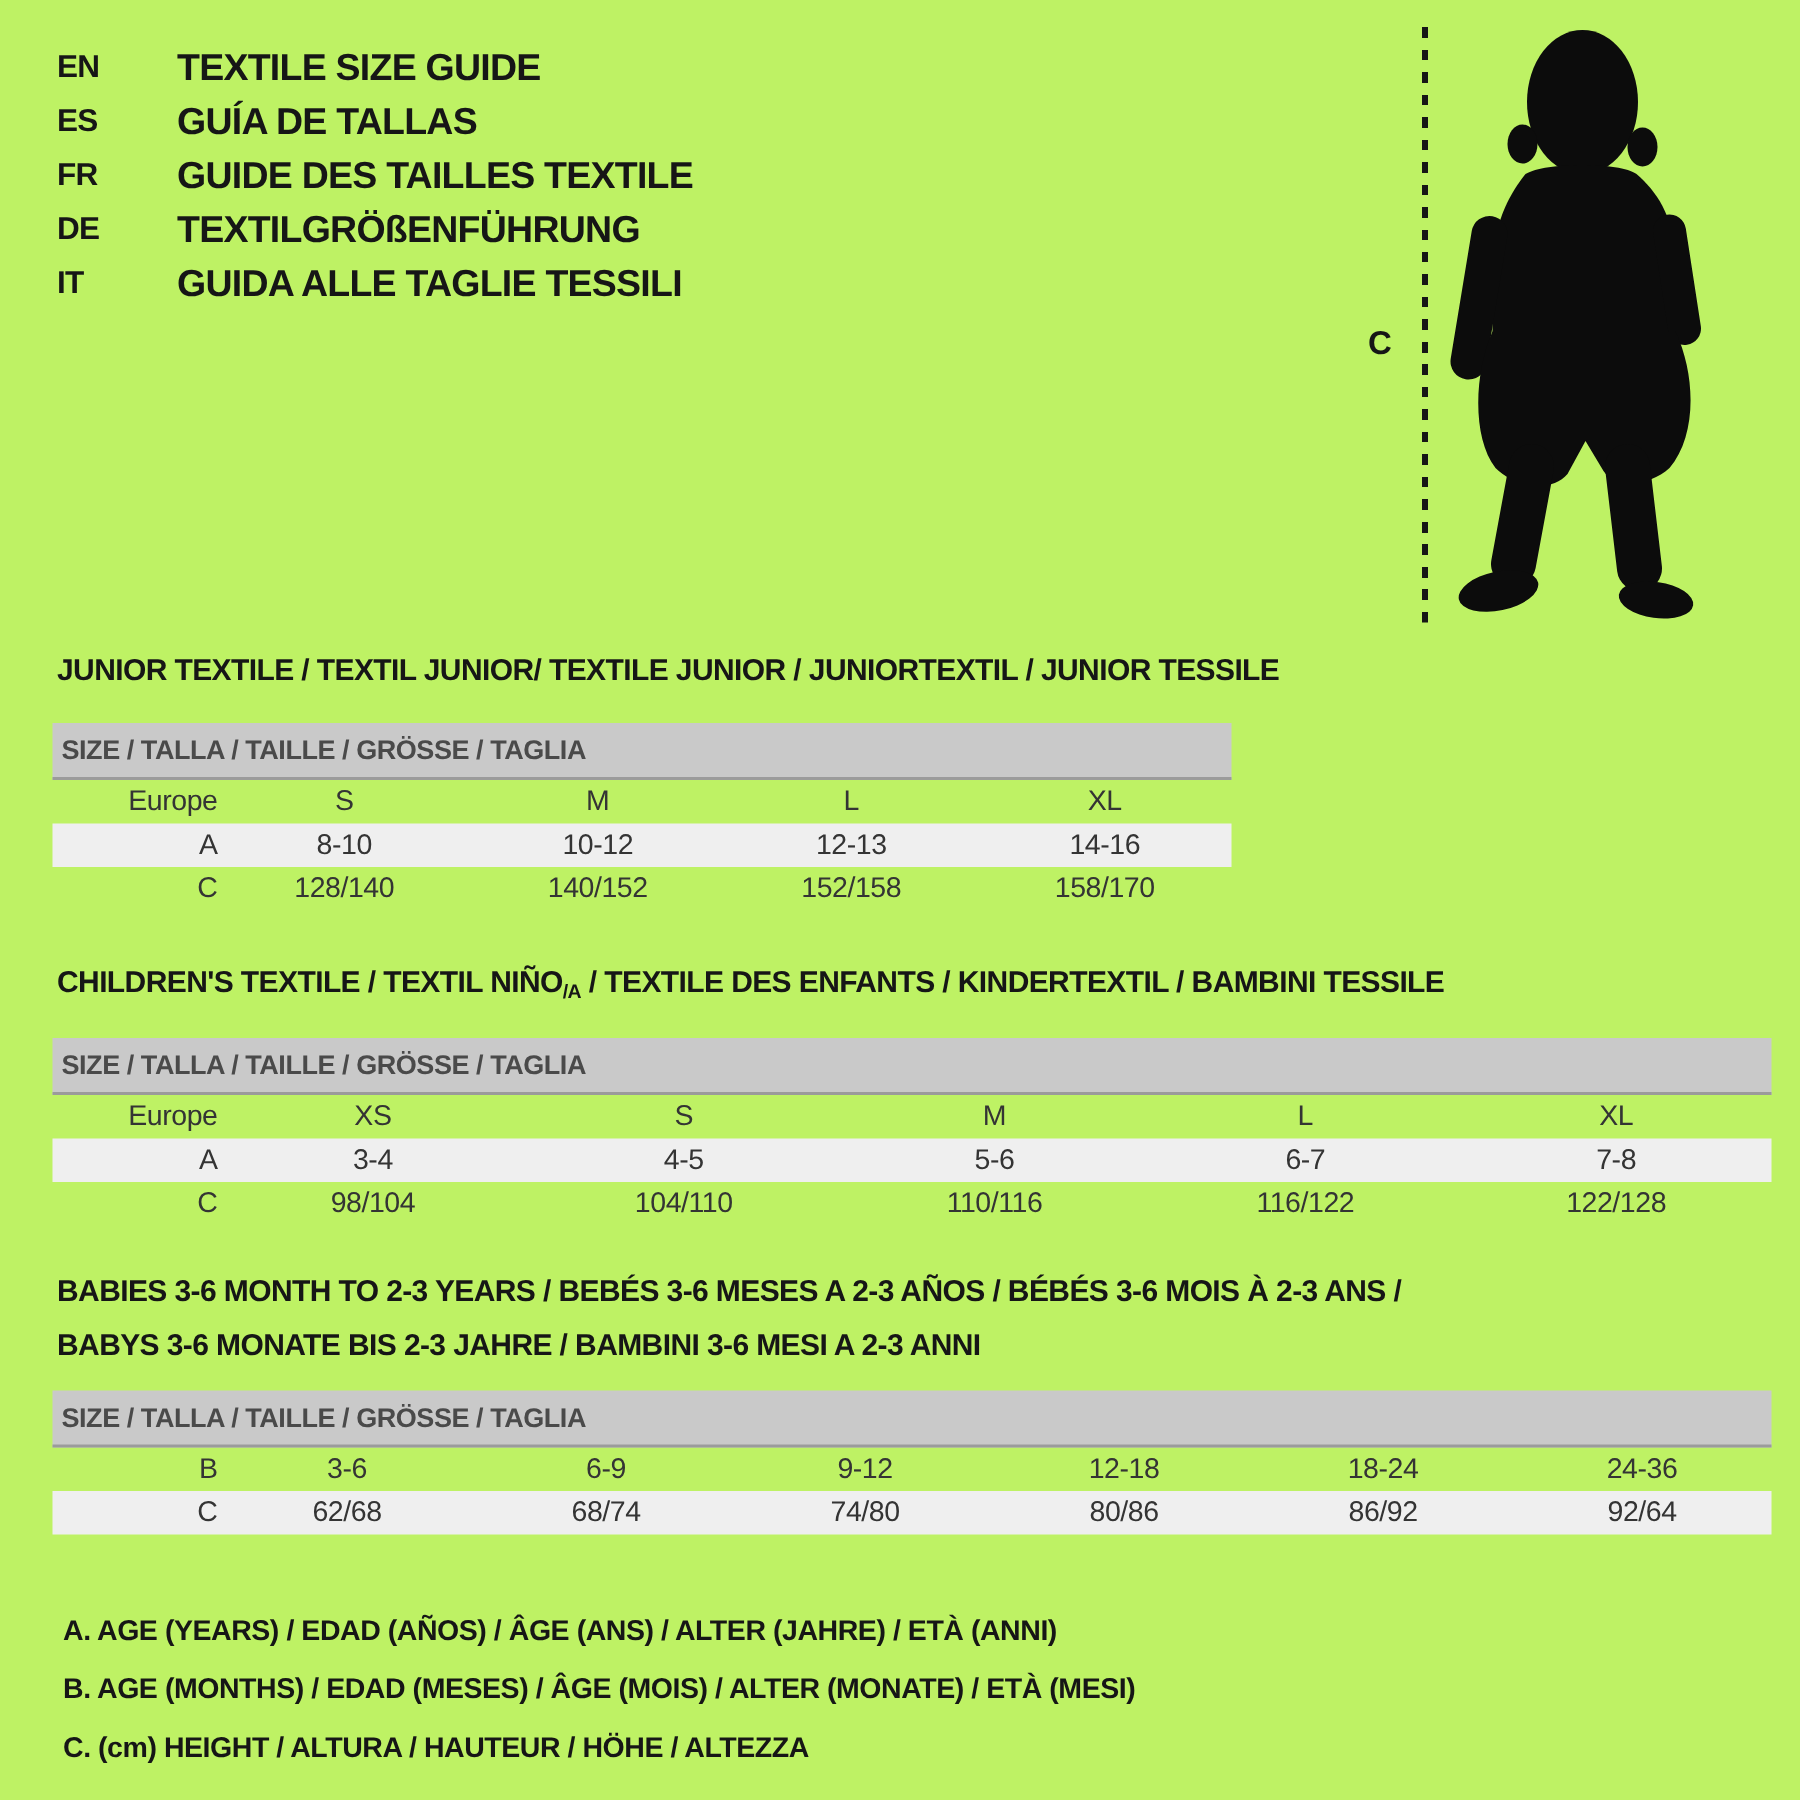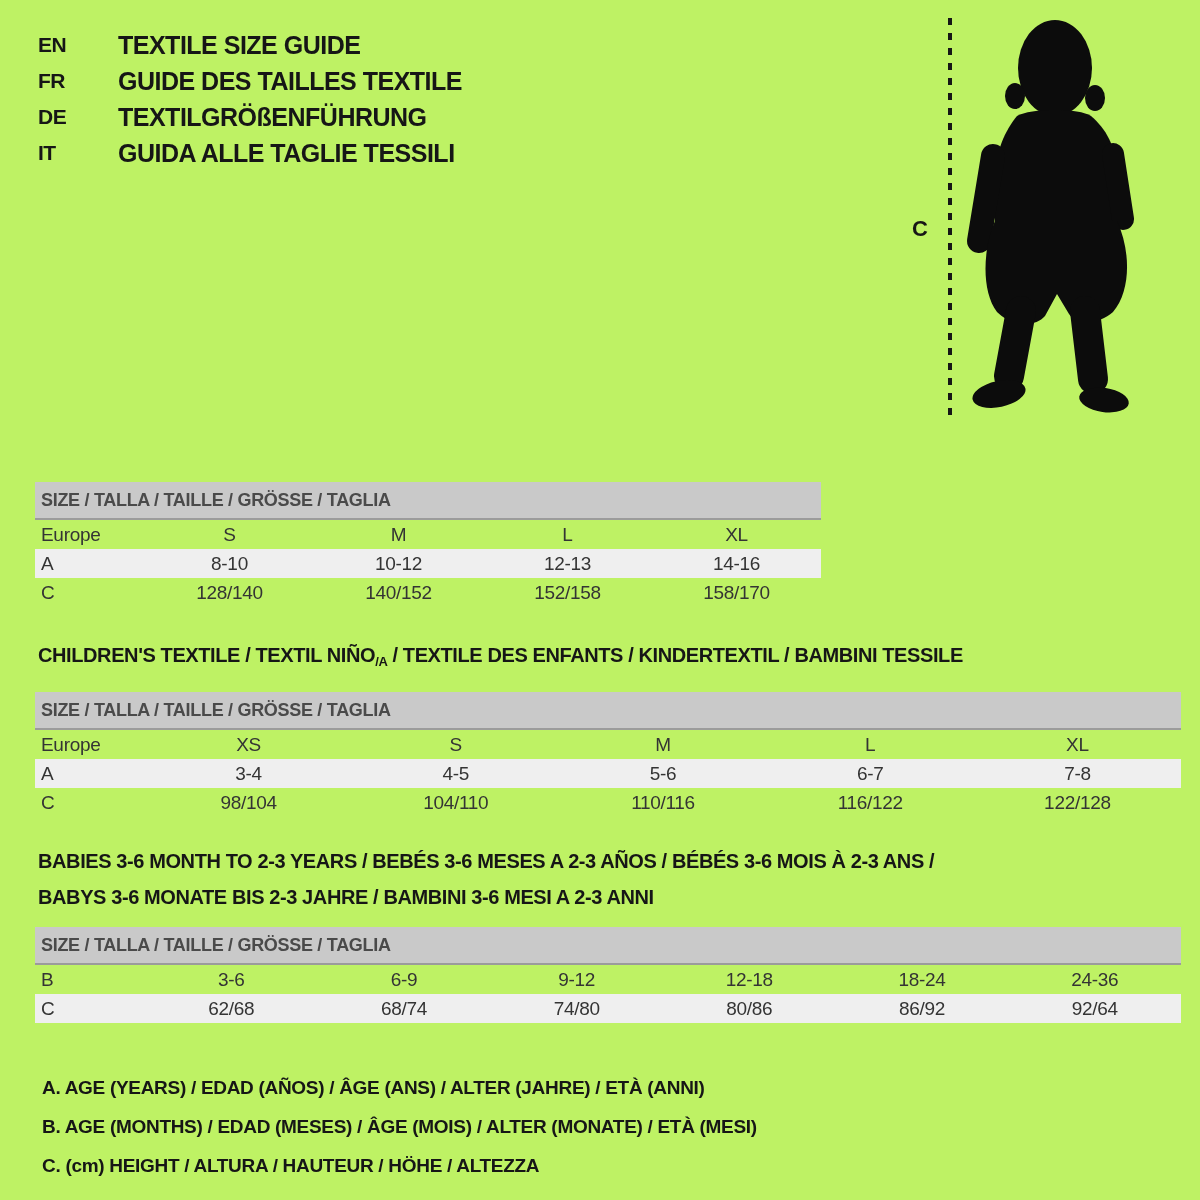--- a/index.html
+++ b/index.html
@@ -28,36 +28,40 @@
   
   .table { position:absolute; left:35px; }
   .w-junior { width:786px; }
   .w-full { width:1146px; }
   .size-bar { height:38px; background:#c9c9c9; border-bottom:2px solid #9b9b9b;
     display:flex; align-items:center; padding-left:6px; font-size:18px; font-weight:bold;
     color:#4a4a4a; letter-spacing:-0.3px; white-space:nowrap; }
   .trow { display:flex; height:29px; align-items:center; font-size:19px; color:#343434; letter-spacing:-0.3px; }
   .trow.shaded { background:#efefef; }
   .tcell { flex:1; text-align:center; }
-  .tcell.label { flex:0 0 110px; text-align:left; padding-left:6px; }
+  .tcell.label { flex:0 0 110px; text-align:right; padding-left:6px; }
 
   
   .legend { position:absolute; left:38px; top:1066px; }
   .legend p { margin:4px; height:35px; line-height:35px; font-size:19px; font-weight:bold;
     letter-spacing:-0.3px; color:#161616; white-space:nowrap; }
 </style>
 </head>
 <body>
 
 <div class="page">
 
   <div class="lang">
     <div class="lang-row">
       <span class="lang-code">EN</span>
       <span class="lang-label">TEXTILE SIZE GUIDE</span>
+    </div>
+    <div class="lang-row">
+      <span class="lang-code">ES</span>
+      <span class="lang-label">GUÍA DE TALLAS</span>
     </div>
     <div class="lang-row">
       <span class="lang-code">FR</span>
       <span class="lang-label">GUIDE DES TAILLES TEXTILE</span>
     </div>
     <div class="lang-row">
       <span class="lang-code">DE</span>
       <span class="lang-label">TEXTILGRÖßENFÜHRUNG</span>
     </div>
     <div class="lang-row">
@@ -77,20 +81,21 @@
       <line x1="28" y1="140" x2="14" y2="225" stroke="#0c0c0c" stroke-width="24" stroke-linecap="round"></line>
       <line x1="148" y1="138" x2="158" y2="203" stroke="#0c0c0c" stroke-width="22" stroke-linecap="round"></line>
       <path d="M30 205 L 152 205 C 166 235, 166 275, 148 296 C 135 308, 112 310, 104 298 L 92 278 L 80 300 C 70 312, 46 310, 32 296 C 16 275, 18 232, 30 205 Z"></path>
       <line x1="56" y1="295" x2="44" y2="360" stroke="#0c0c0c" stroke-width="30" stroke-linecap="round"></line>
       <line x1="120" y1="295" x2="128" y2="363" stroke="#0c0c0c" stroke-width="30" stroke-linecap="round"></line>
       <ellipse cx="34" cy="378" rx="27" ry="13" transform="rotate(-12 34 378)"></ellipse>
       <ellipse cx="139" cy="384" rx="25" ry="12" transform="rotate(8 139 384)"></ellipse>
     </g>
   </svg>
 
+  <div class="section-title" style="top:434px">JUNIOR TEXTILE / TEXTIL JUNIOR/ TEXTILE JUNIOR / JUNIORTEXTIL / JUNIOR TESSILE</div>
   <div class="table w-junior" style="top:482px">
     <div class="size-bar">SIZE / TALLA / TAILLE / GRÖSSE / TAGLIA</div>
     <div>
         <div class="trow">
           <div class="tcell label">Europe</div>
           <div class="tcell">S</div>
           <div class="tcell">M</div>
           <div class="tcell">L</div>
           <div class="tcell">XL</div>
         </div>

